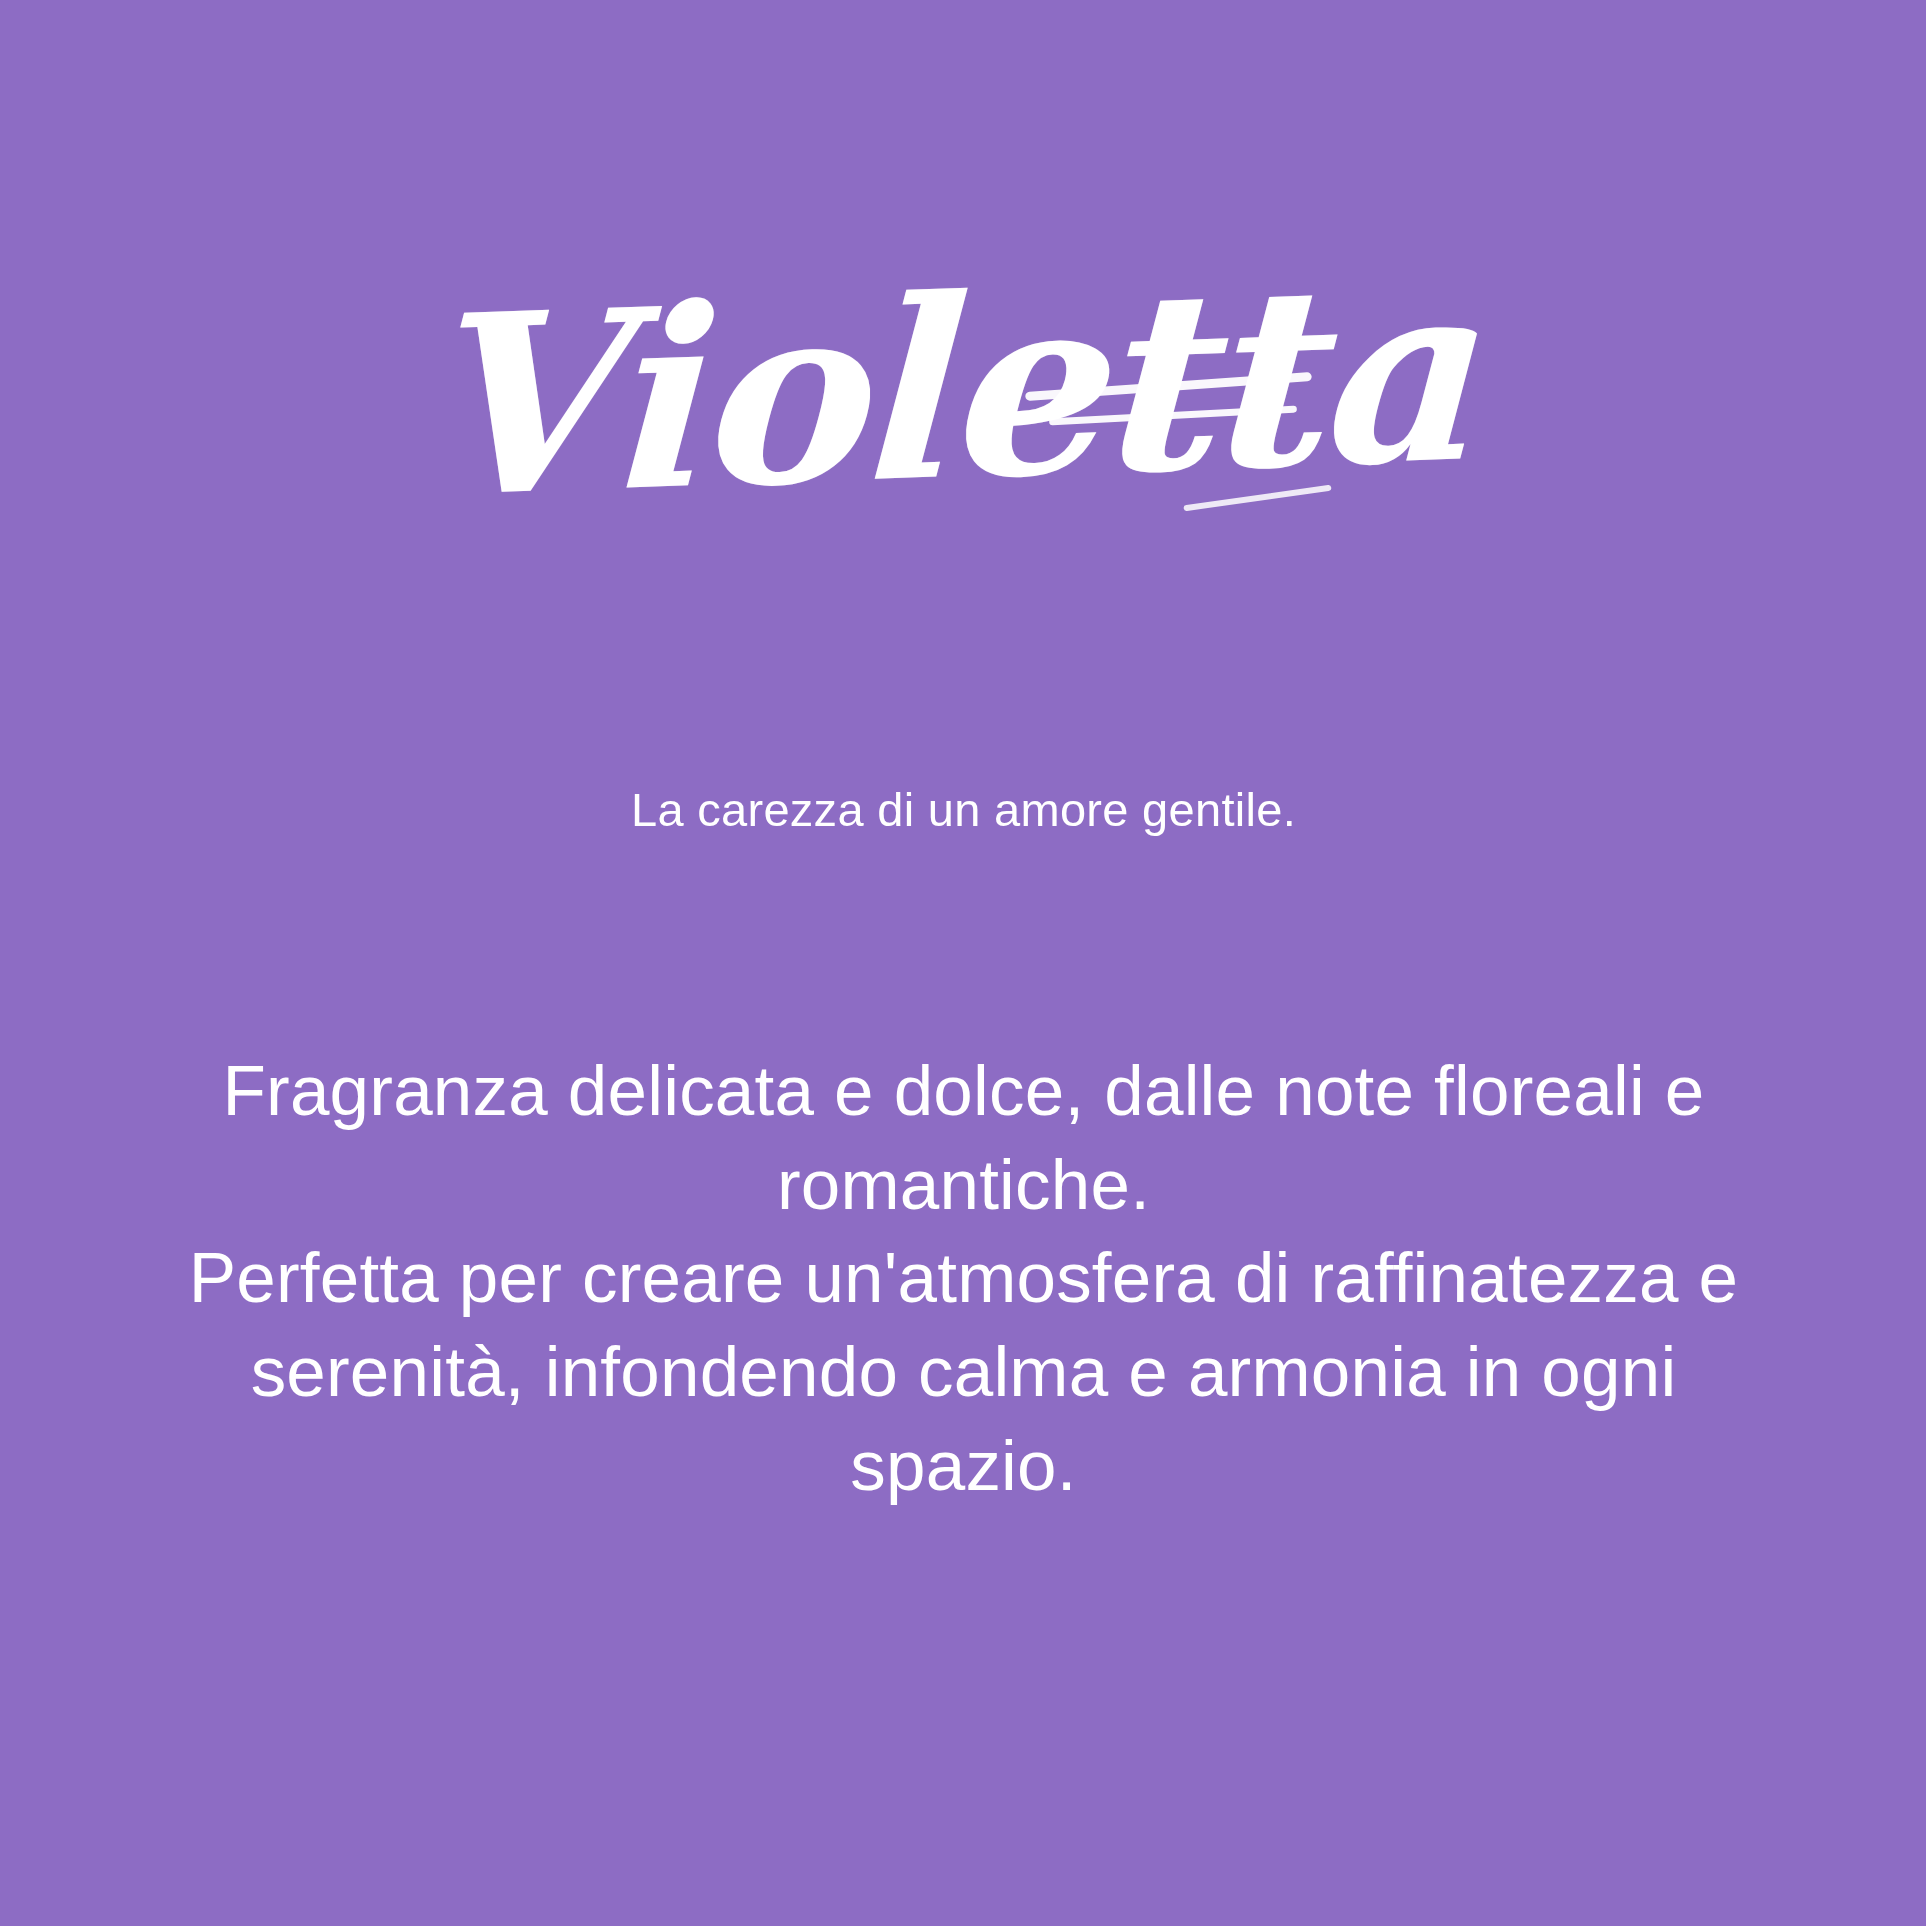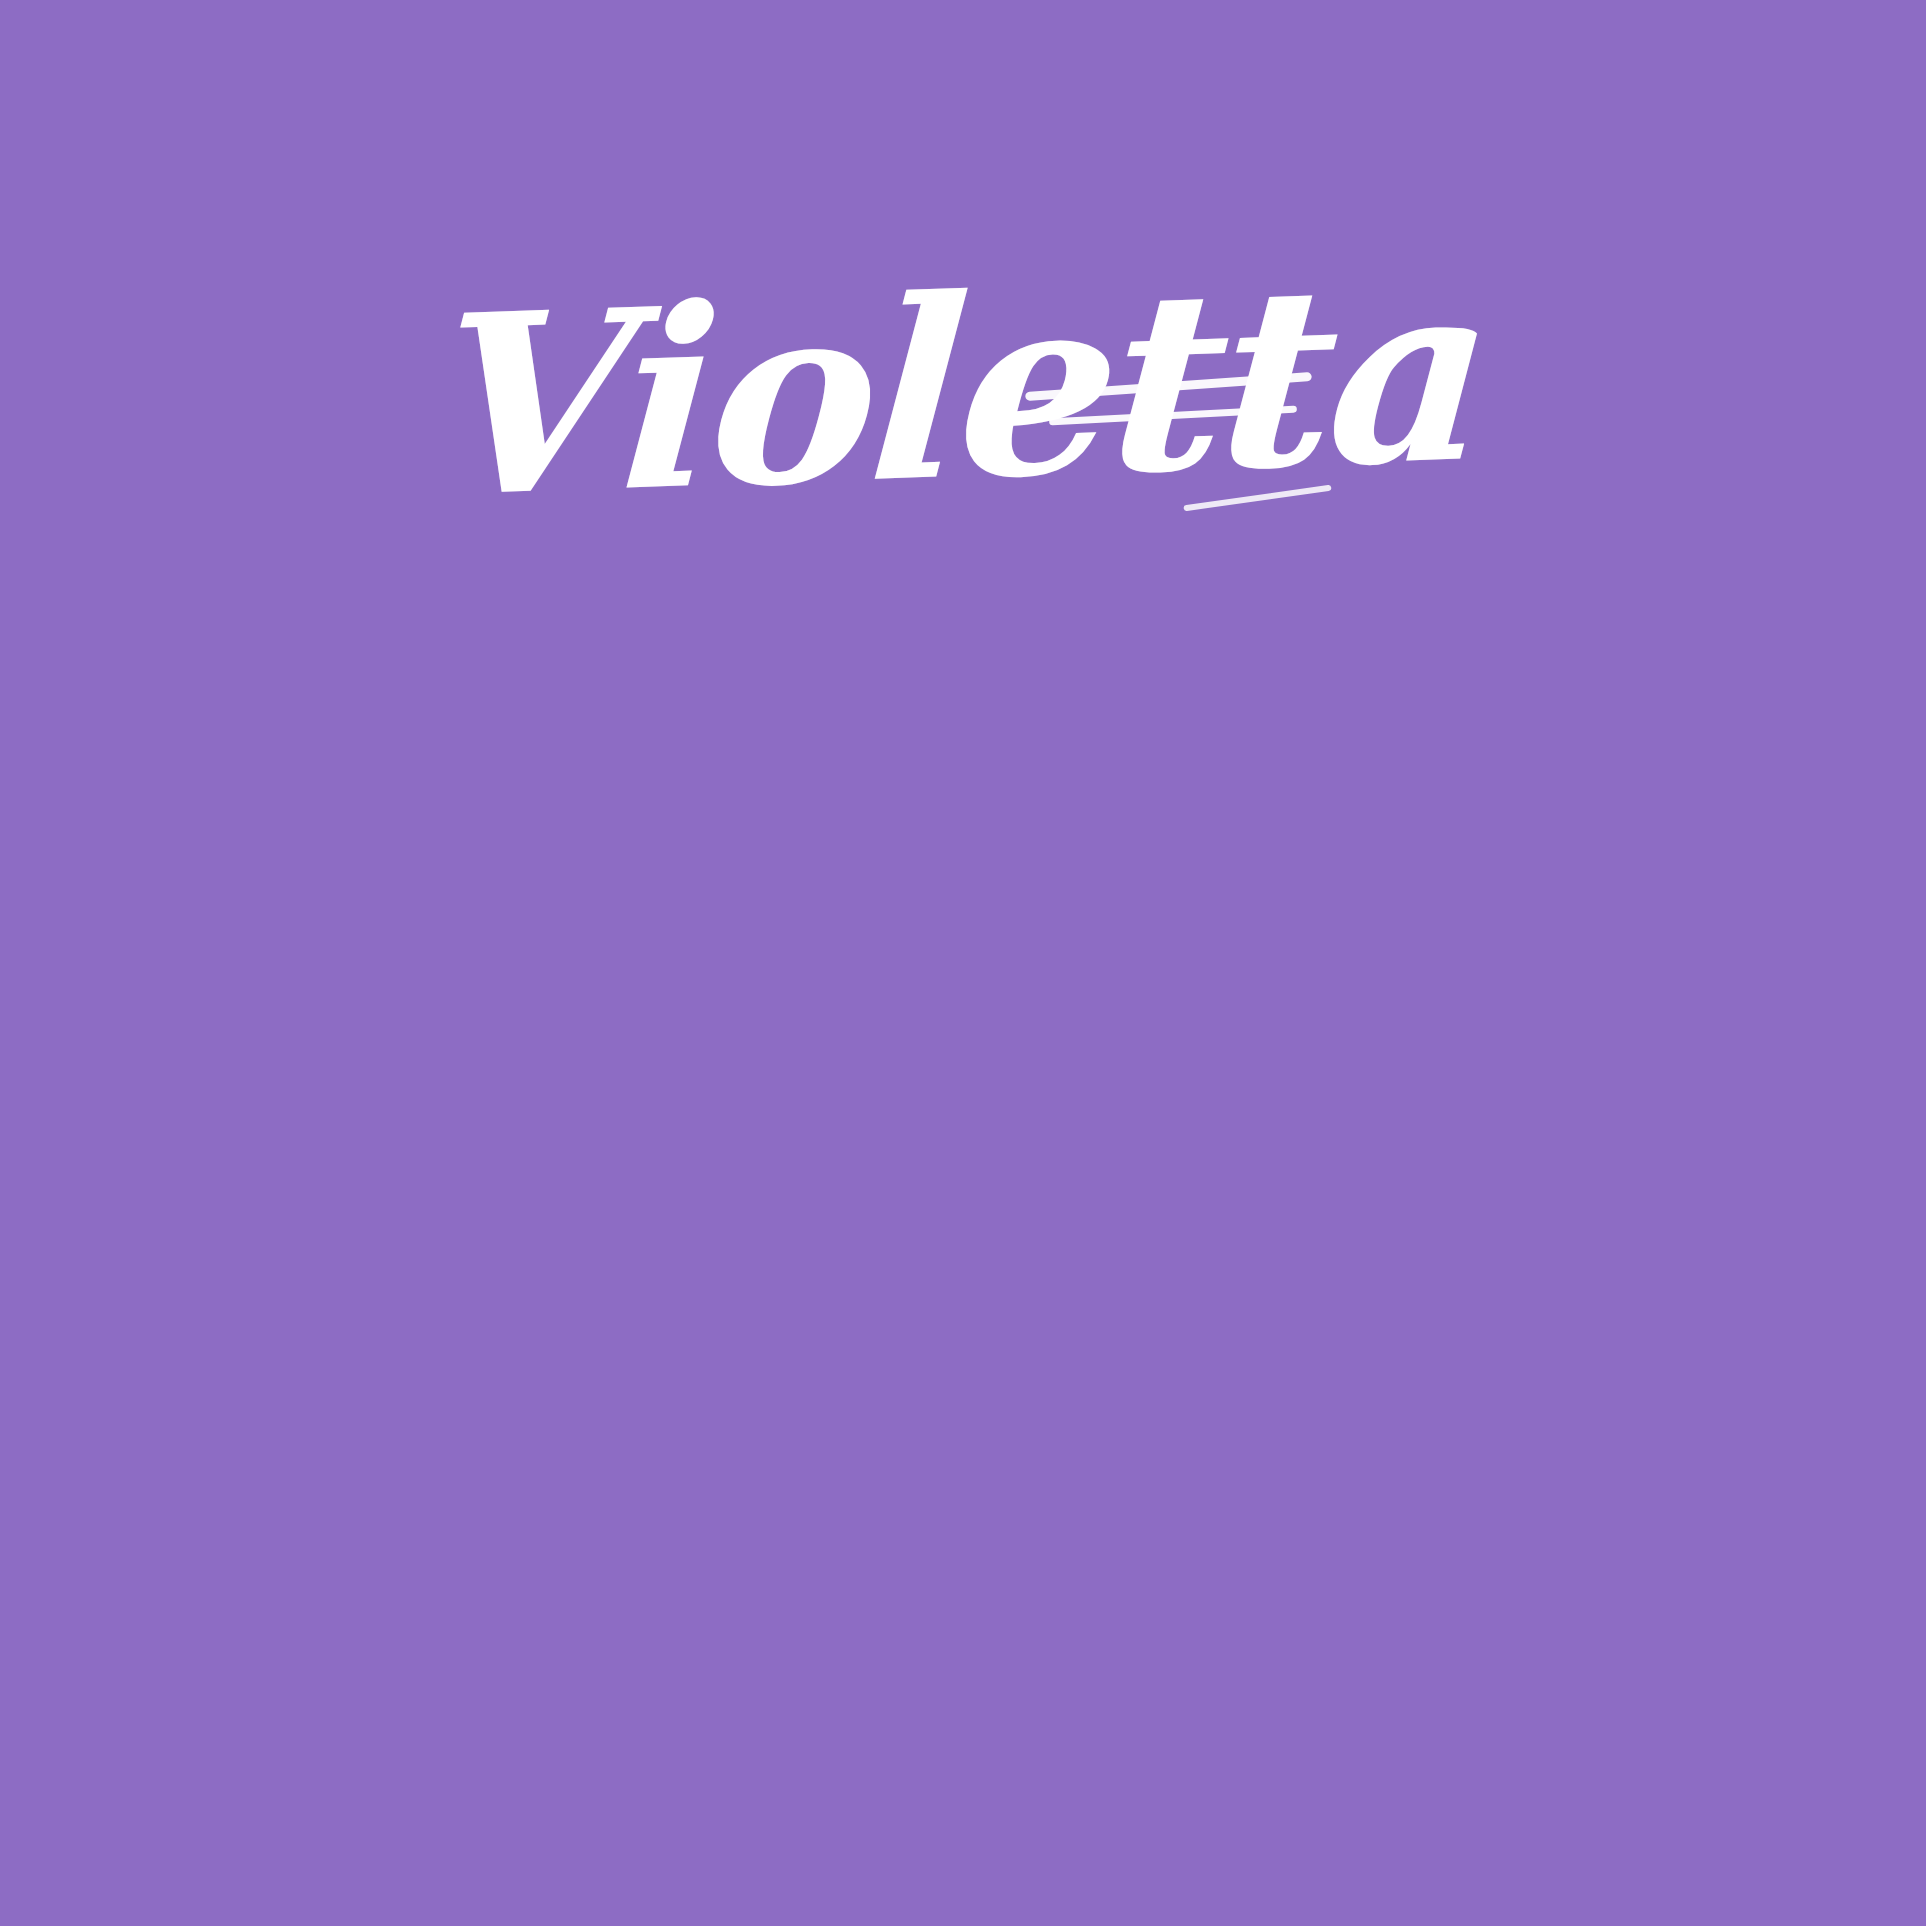--- a/index.html
+++ b/index.html
@@ -113,16 +113,19 @@
 
 <div class="card">
 
   <div class="brand-wrap">
     <span class="brand-script">Violetta</span>
     <span class="brush brush-cross-1"></span>
     <span class="brush brush-cross-2"></span>
     <span class="brush brush-tail"></span>
   </div>
 
+  <div class="tagline">La carezza di un amore gentile.</div>
 
+  <div class="description">Fragranza delicata e dolce, dalle note floreali e romantiche.
+Perfetta per creare un'atmosfera di raffinatezza e serenità, infondendo calma e armonia in ogni spazio.</div>
 
 </div>
 
 
 </body></html>

